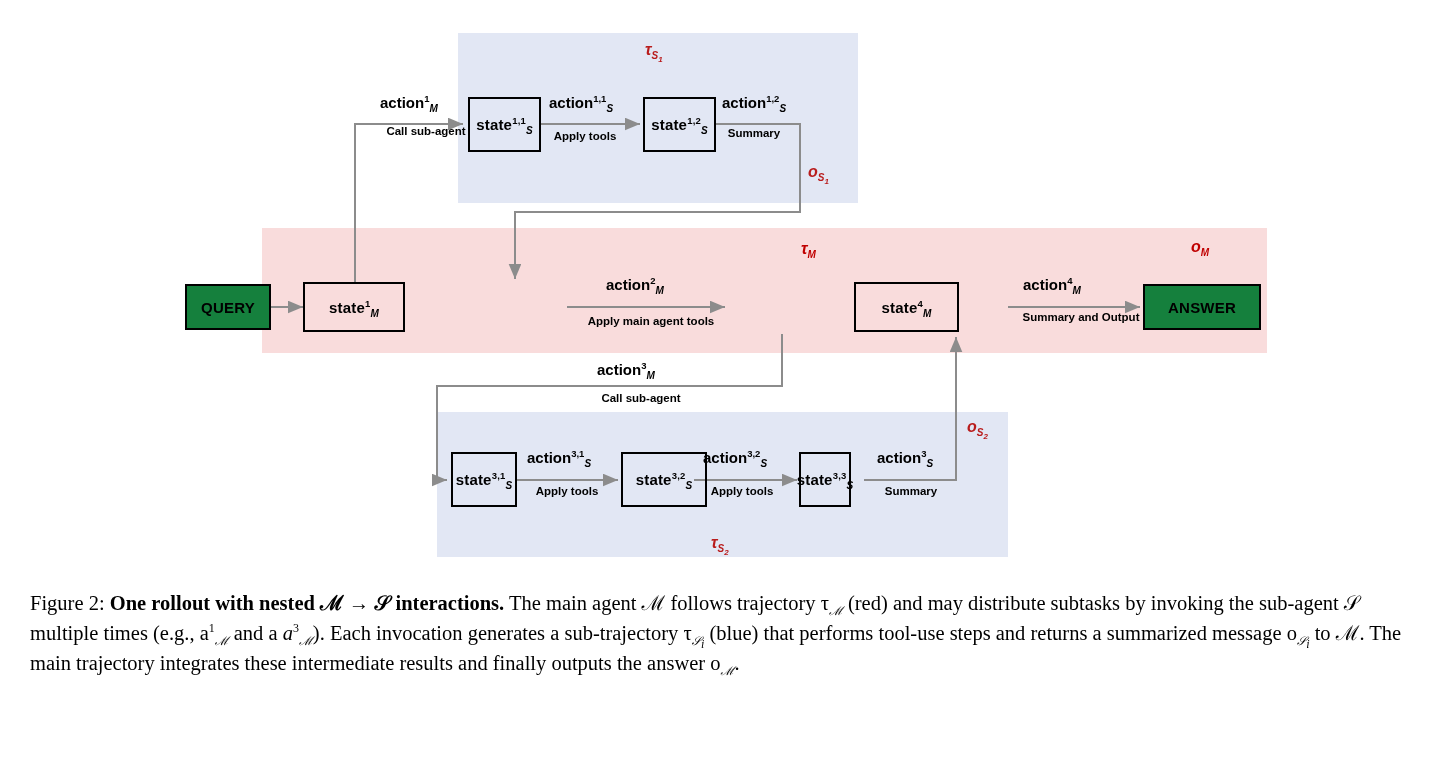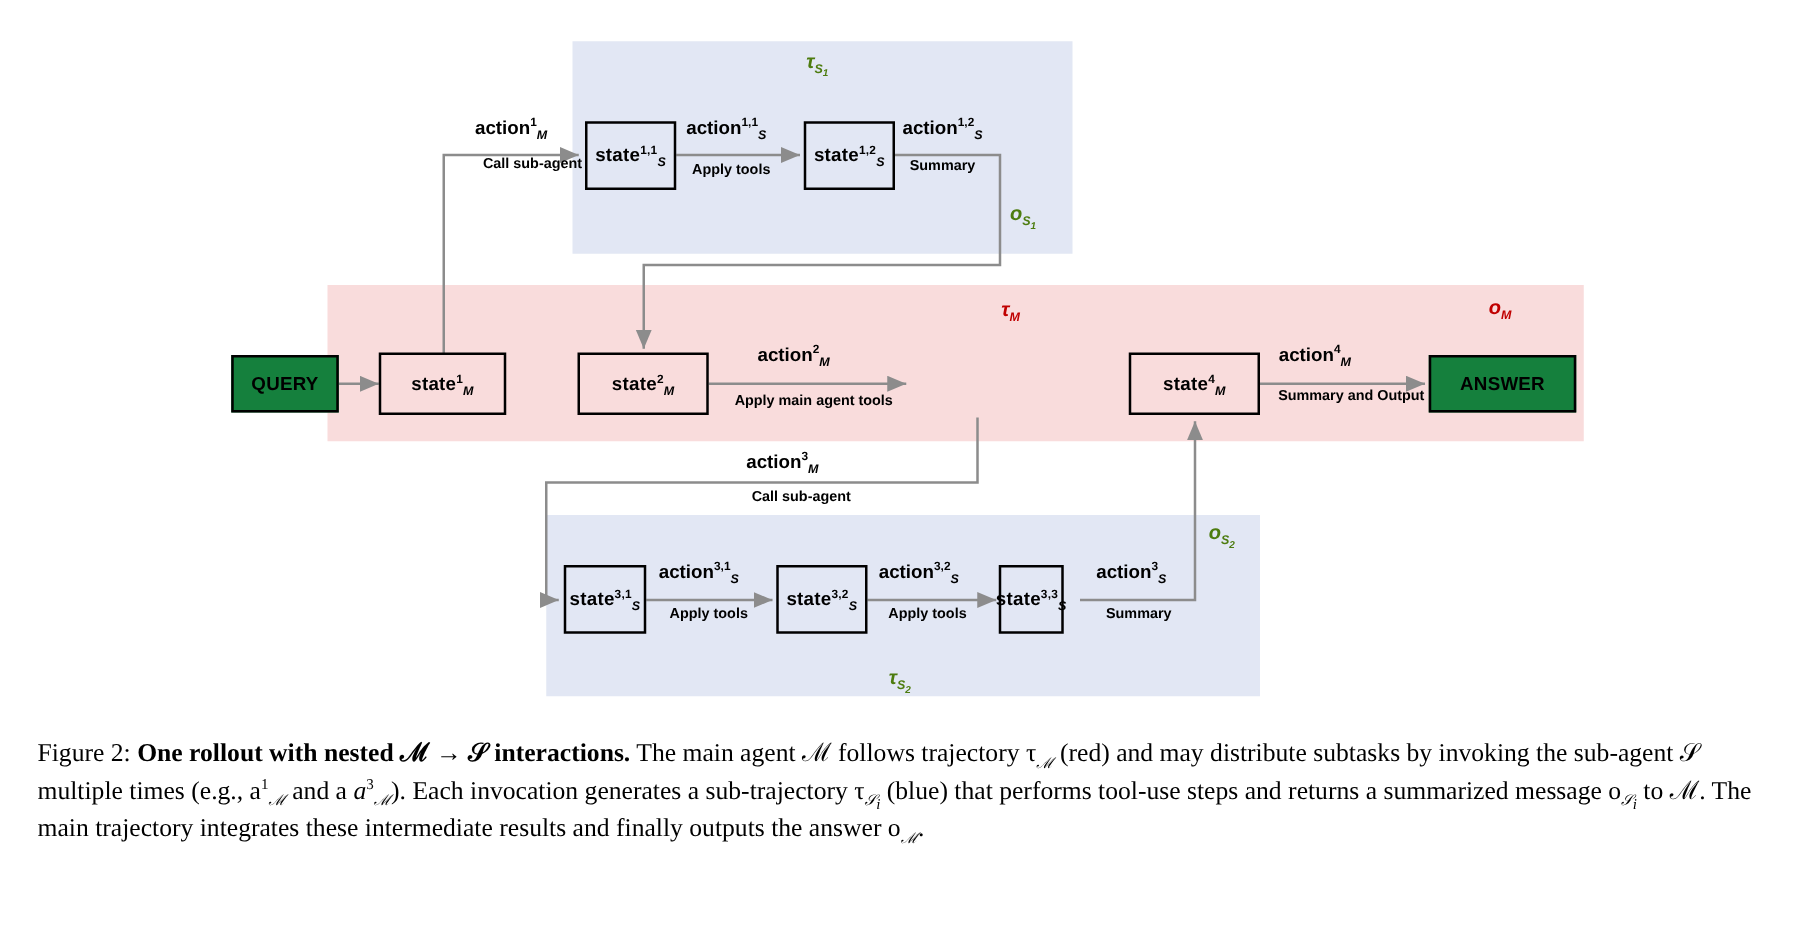--- a/index.html
+++ b/index.html
@@ -23,21 +23,21 @@
 
   .node .mathlabel{position:static;}
 
   .sublabel{position:absolute;font-weight:bold;font-size:11.5px;color:#000;white-space:nowrap;text-align:center;}
 
   .greeklabel{position:absolute;font-weight:bold;white-space:nowrap;line-height:1;}
   .greeklabel .g{font-size:16px;font-style:italic;}
   .greeklabel sub{font-size:10px;vertical-align:sub;line-height:0;font-style:italic;}
   .greeklabel sub sub{font-size:8px;}
 
-  .blue-txt{color:#4d7c0f;}
+  .blue-txt{color:#b91c1c;}
   .red-txt{color:#c00000;}
 
   svg.wires{position:absolute;left:0;top:0;width:1456px;height:600px;pointer-events:none;}
 
   .caption{position:absolute;left:30px;top:588px;width:1400px;
            font-family:"Liberation Serif",serif;font-size:20.5px;line-height:30px;color:#000;text-align:left;}
   .caption b{font-weight:bold;}
   .caption i{font-style:italic;}
   .cal{font-family:"Liberation Serif",serif;font-style:italic;}
   .caption sup{font-size:12px;vertical-align:super;line-height:0;}
@@ -84,46 +84,43 @@
   </svg>
 
   <div class="node" style="left:185px;top:284px;width:86px;height:46px;">
     <span>QUERY</span>
   </div>
 
   <div class="node transparent" style="left:303px;top:282px;width:102px;height:50px;">
     <span class="mathlabel"><span class="base">state</span><sup>1</sup><sub>M</sub></span>
   </div>
 
-  <div class="node transparent" style="left:462px;top:282px;width:105px;height:50px;">
-    <span class="mathlabel"><span class="base">state</span><sup>2</sup><sub>M</sub></span>
-  </div>
 
 
-  <div class="node transparent" style="left:903px;top:282px;width:105px;height:50px;">
+  <div class="node transparent" style="left:854px;top:282px;width:105px;height:50px;">
     <span class="mathlabel"><span class="base">state</span><sup>4</sup><sub>M</sub></span>
   </div>
 
   <div class="node" style="left:1143px;top:284px;width:118px;height:46px;">
     <span>ANSWER</span>
   </div>
 
   <div class="node transparent" style="left:468px;top:97px;width:73px;height:55px;">
     <span class="mathlabel"><span class="base">state</span><sup>1,1</sup><sub>S</sub></span>
   </div>
 
   <div class="node transparent" style="left:643px;top:97px;width:73px;height:55px;">
     <span class="mathlabel"><span class="base">state</span><sup>1,2</sup><sub>S</sub></span>
   </div>
 
   <div class="node transparent" style="left:451px;top:452px;width:66px;height:55px;">
     <span class="mathlabel"><span class="base">state</span><sup>3,1</sup><sub>S</sub></span>
   </div>
 
-  <div class="node transparent" style="left:621px;top:452px;width:73px;height:55px;">
+  <div class="node transparent" style="left:621px;top:452px;width:86px;height:55px;">
     <span class="mathlabel"><span class="base">state</span><sup>3,2</sup><sub>S</sub></span>
   </div>
 
   <div class="node transparent" style="left:799px;top:452px;width:52px;height:55px;">
     <span class="mathlabel"><span class="base">state</span><sup>3,3</sup><sub>S</sub></span>
   </div>
 
   <div class="mathlabel" style="left:380px;top:95px;">
     <span class="base">action</span><sup>1</sup><sub>M</sub></div>
   <div class="sublabel" style="left:366px;top:125px;width:120px;">Call sub-agent</div>

